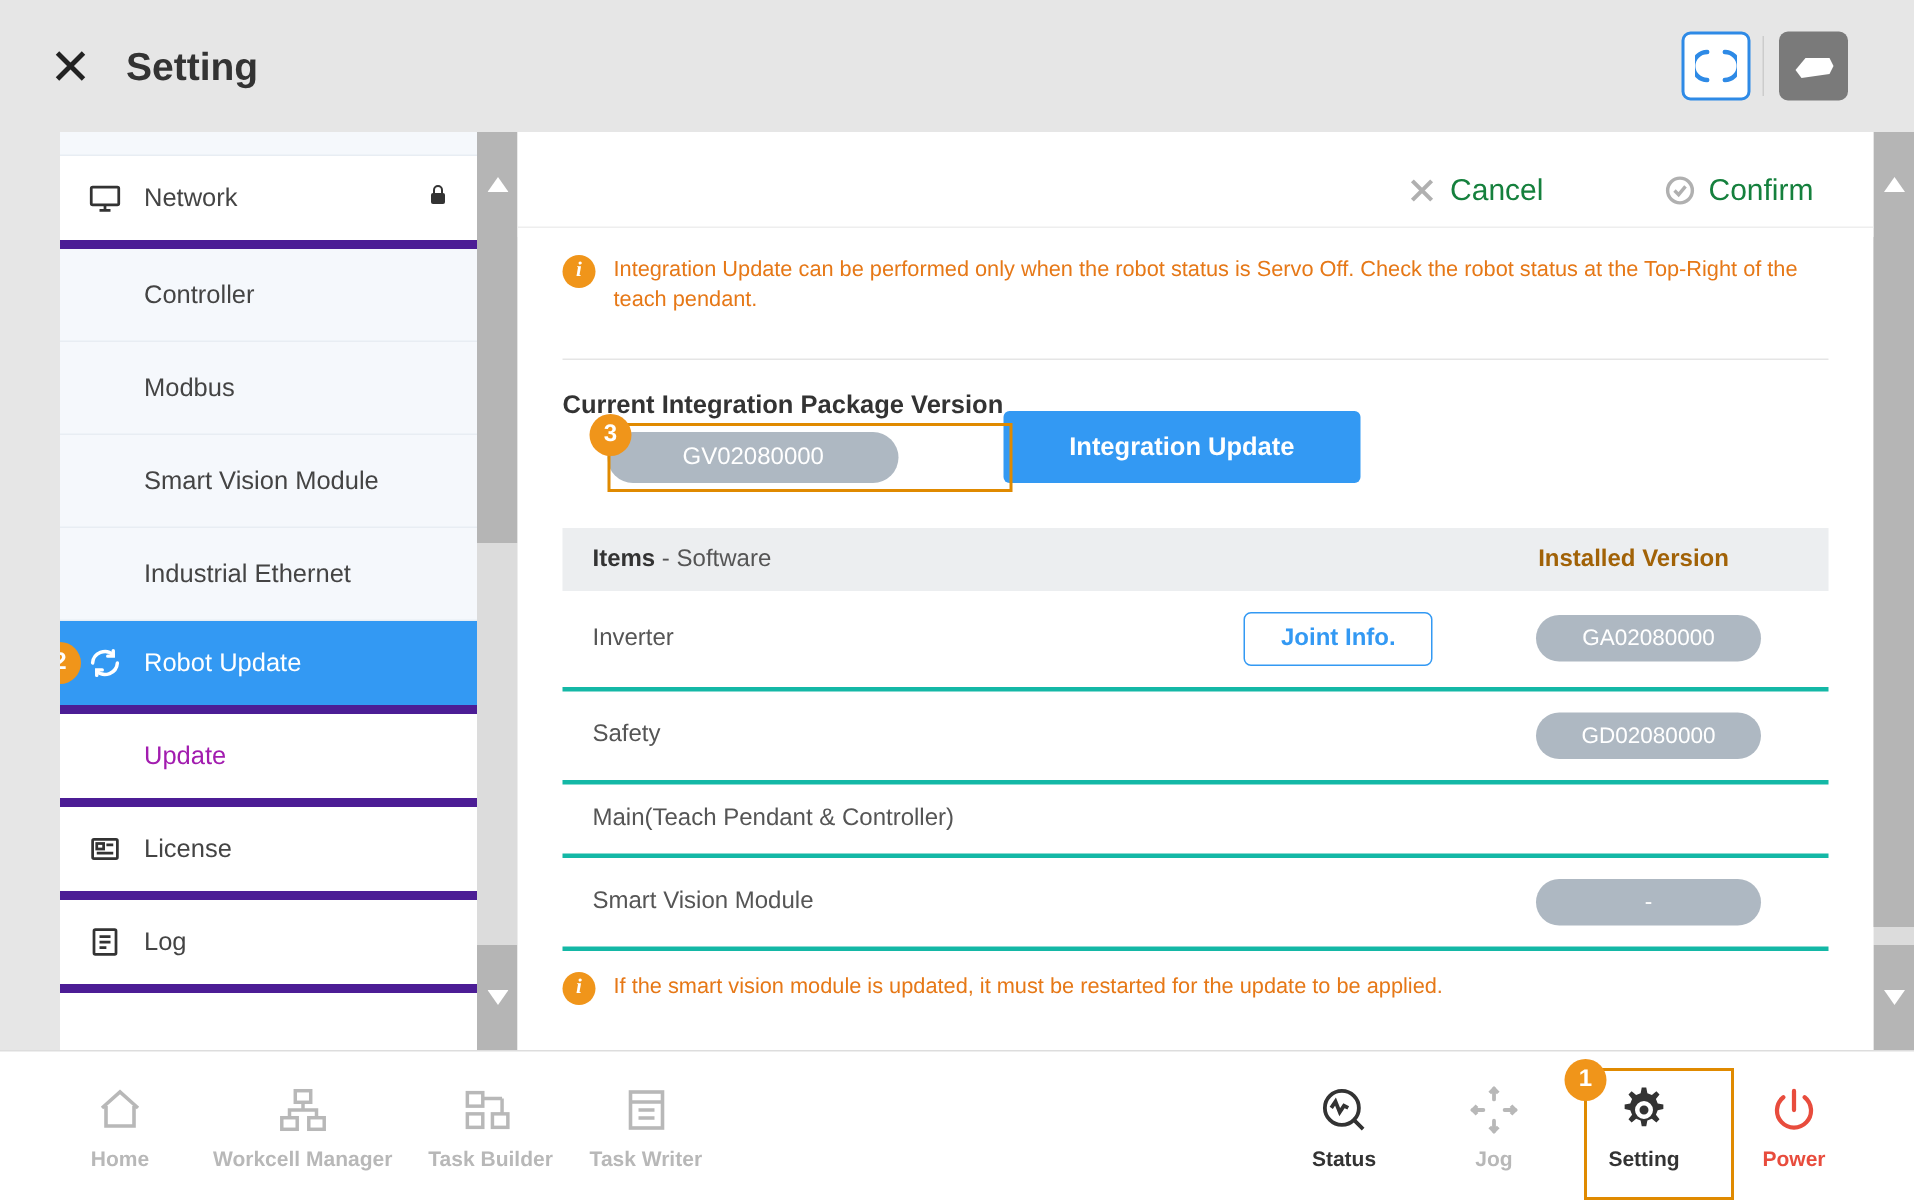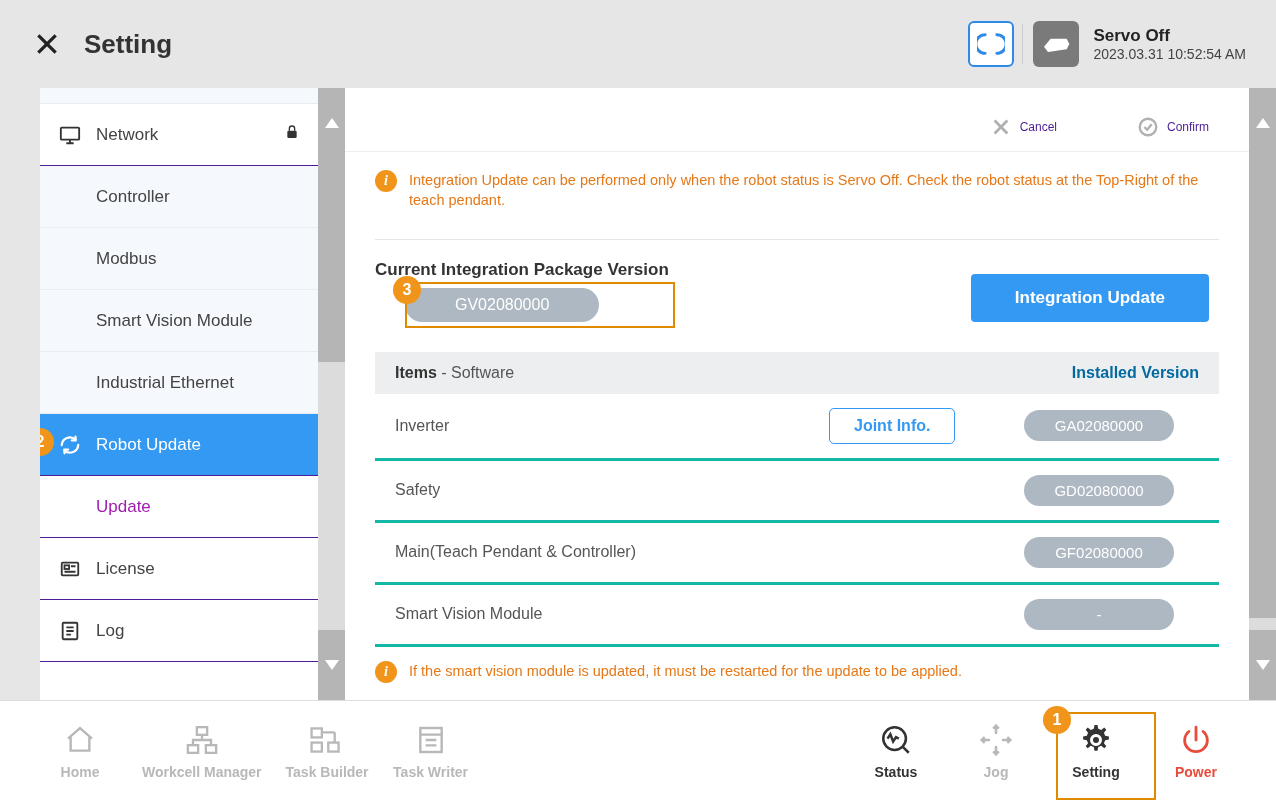--- a/index.html
+++ b/index.html
@@ -18,59 +18,59 @@
 
 .main { display: flex; height: 612px; }
 .sidebar-wrap { width: 345px; display: flex; }
 .sidebar { width: 278px; margin-left: 40px; background: #fff; overflow: hidden; position: relative; }
 .sidebar-scroll { width: 27px; background: #b5b5b5; display: flex; flex-direction: column; }
 .sidebar-scroll .track { flex: 1; background: #dcdcdc; position: relative; }
 .sidebar-scroll .thumb { position: absolute; left: 0; right: 0; background: #b5b5b5; }
 .sidebar-scroll .arrow { height: 70px; display: flex; align-items: center; justify-content: center; background: #b5b5b5; }
 .sidebar-scroll .arrow svg { fill: #fff; }
 
-.sb-item { height: 62px; display: flex; align-items: center; padding: 0 18px; font-size: 17px; color: #444; border-bottom: 1px solid #4c1d95; position: relative; }
+.sb-item { height: 62px; display: flex; align-items: center; padding: 0 18px; font-size: 17px; color: #444; border-bottom: 6px solid #4c1d95; position: relative; }
 .sb-item .icon { width: 24px; margin-right: 14px; display: flex; align-items: center; justify-content: center; }
 .sb-item.level2 { padding-left: 56px; background: #f5f8fc; border-bottom: 1px solid #e8edf3; }
 .sb-item.level2-white { padding-left: 56px; background: #fff; }
 .sb-item.active { background: #3399f3; color: #fff; }
 .sb-item.active-sub { background: #fff; color: #a21caf; }
 .lock-icon { margin-left: auto; }
 
 .highlight-box { position: absolute; border: 2px solid #e08a00; pointer-events: none; }
 .callout { width: 28px; height: 28px; background: #f0951a; border-radius: 50%; color: #fff; display: flex; align-items: center; justify-content: center; font-weight: 600; font-size: 16px; position: absolute; z-index: 10; }
 
 .content-wrap { flex: 1; display: flex; background: #e6e6e6; }
 .content { flex: 1; background: #fff; margin-right: 0; position: relative; overflow: hidden; }
 .content-scroll { width: 27px; background: #dcdcdc; display: flex; flex-direction: column; }
 .content-scroll .track { flex: 1; position: relative; }
 .content-scroll .thumb { position: absolute; left: 0; right: 0; background: #b5b5b5; }
 .content-scroll .arrow { height: 70px; display: flex; align-items: center; justify-content: center; background: #b5b5b5; }
 
 .dialog-header { height: 64px; display: flex; justify-content: flex-end; align-items: center; padding: 0 20px; border-bottom: 1px solid #eee; gap: 40px; }
-.dialog-btn { display: flex; align-items: center; gap: 8px; font-size: 12px; color: #4c1d95; font-weight: 500; padding: 0 20px; margin-top: 15px; }
+.dialog-btn { display: flex; align-items: center; gap: 8px; font-size: 20px; color: #15803d; font-weight: 500; padding: 0 20px; margin-top: 15px; }
 .dialog-btn svg { width: 22px; height: 22px; }
 
 .info-row { display: flex; align-items: flex-start; padding: 18px 30px 10px 30px; gap: 12px; }
 .info-icon { min-width: 22px; width: 22px; height: 22px; background: #f0951a; border-radius: 50%; color: #fff; display: flex; align-items: center; justify-content: center; font-style: italic; font-family: serif; font-size: 14px; font-weight: bold; }
 .info-text { color: #e67817; font-size: 14.5px; line-height: 1.4; }
 
 .hr { border: none; border-top: 1px solid #e5e5e5; margin: 18px 30px 0 30px; }
 
-.version-row { display: flex; align-items: flex-end; justify-content: space-between; padding: 20px 40px 0 30px; gap: 30px; }
+.version-row { display: flex; align-items: flex-end; padding: 20px 40px 0 30px; }
 .version-label { font-size: 17px; font-weight: 700; color: #333; margin-bottom: 8px; }
 .version-pill-wrap { position: relative; margin-left: 30px; }
 .version-pill { background: #aeb8c2; color: #fff; padding: 8px 50px; border-radius: 18px; font-size: 16px; display: inline-block; }
 .integration-btn { background: #3399f3; color: #fff; border: none; padding: 14px 44px; border-radius: 4px; font-size: 17px; font-weight: 600; }
 
 .table { margin: 30px 30px 0 30px; }
 .table-head { display: flex; background: #eceef0; padding: 12px 20px; font-size: 16px; color: #555; }
 .table-head .col1 { flex: 1; }
 .table-head .col1 strong { font-weight: 700; color: #333; }
-.table-head .col2 { width: 220px; text-align: right; font-weight: 700; color: #0369a1; }
+.table-head .col2 { width: 220px; text-align: center; font-weight: 700; color: #a16207; }
 .table-row { display: flex; align-items: center; padding: 14px 20px; border-bottom: 3px solid #14b8a6; }
 .table-row .col1 { flex: 1; font-size: 16px; color: #555; }
 .table-row .col-mid { width: 170px; }
 .table-row .col2 { width: 200px; text-align: center; }
 .joint-btn { border: 1.5px solid #3399f3; color: #3399f3; background: #fff; padding: 8px 24px; border-radius: 5px; font-size: 16px; font-weight: 600; }
 .ver-pill { background: #aeb8c2; color: #fff; padding: 7px 30px; border-radius: 18px; font-size: 15px; display: inline-block; min-width: 150px; }
 
 .bottom-bar { height: 100px; background: #fff; display: flex; align-items: center; padding: 0 30px; border-top: 1px solid #ddd; position: relative; }
 .bottom-item { display: flex; flex-direction: column; align-items: center; gap: 6px; min-width: 100px; padding: 8px 12px; border-radius: 6px; }
 .bottom-item .bi-icon { height: 36px; display: flex; align-items: center; justify-content: center; }
@@ -95,24 +95,20 @@
     <svg width="28" height="28" viewBox="0 0 24 24" fill="none" stroke="#2e8ae6" stroke-width="2.5">
         <path d="M7 4 A 8 8 0 0 0 7 20 M17 4 A 8 8 0 0 1 17 20" stroke-linecap="round"></path>
       </svg>
   </div>
   <div style="width:1px;height:40px;background:#ccc;margin-right:10px"></div>
   <div class="status-icon-gray">
     <svg width="32" height="32" viewBox="0 0 24 24" fill="#fff">
         <path d="M3 14 L8 8 L20 8 L22 12 L20 16 L6 18 Z"></path>
       </svg>
   </div>
-  <div class="status-text">
-    <div class="status-title">Servo Off</div>
-    <div class="status-time">2023.03.31 10:52:54 AM</div>
-  </div>
 </div>
 
 <div class="main">
   <div class="sidebar-wrap">
     <div class="sidebar">
       <div style="height:16px;background:#f5f8fc;border-bottom:1px solid #e8edf3"></div>
       <div class="sb-item">
         <span class="icon">
             <svg width="22" height="22" viewBox="0 0 24 24" fill="none" stroke="#333" stroke-width="2">
               <rect x="2" y="4" width="20" height="13" rx="1"></rect>
@@ -237,21 +233,20 @@
           <div class="col2"><span class="ver-pill">GA02080000</span></div>
         </div>
         <div class="table-row">
           <div class="col1">Safety</div>
           <div class="col-mid"></div>
           <div class="col2"><span class="ver-pill">GD02080000</span></div>
         </div>
         <div class="table-row">
           <div class="col1">Main(Teach Pendant &amp; Controller)</div>
           <div class="col-mid"></div>
-          <div class="col2"><span class="ver-pill">GF02080000</span></div>
         </div>
         <div class="table-row">
           <div class="col1">Smart Vision Module</div>
           <div class="col-mid"></div>
           <div class="col2"><span class="ver-pill">-</span></div>
         </div>
       </div>
 
       <div class="info-row" style="padding-top:14px">
         <div class="info-icon">i</div>

